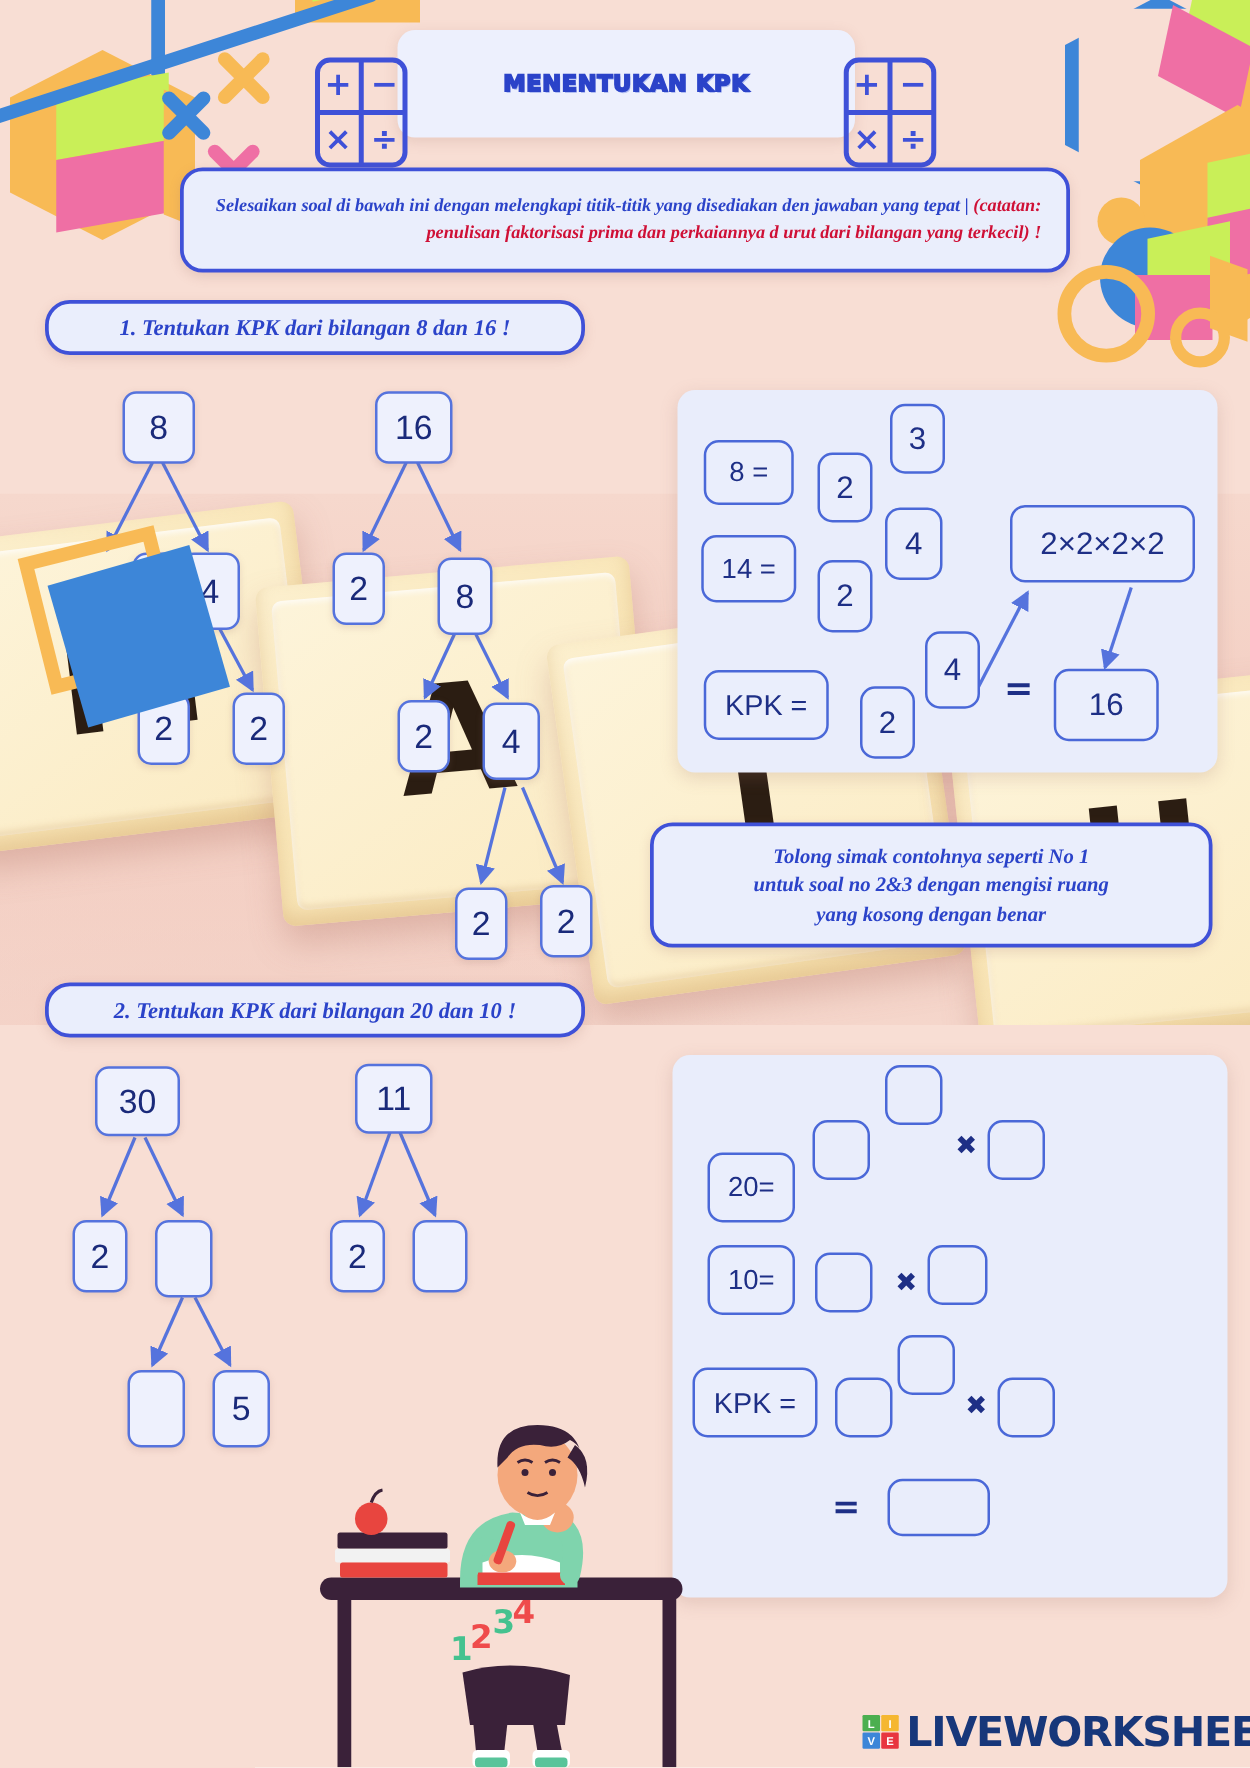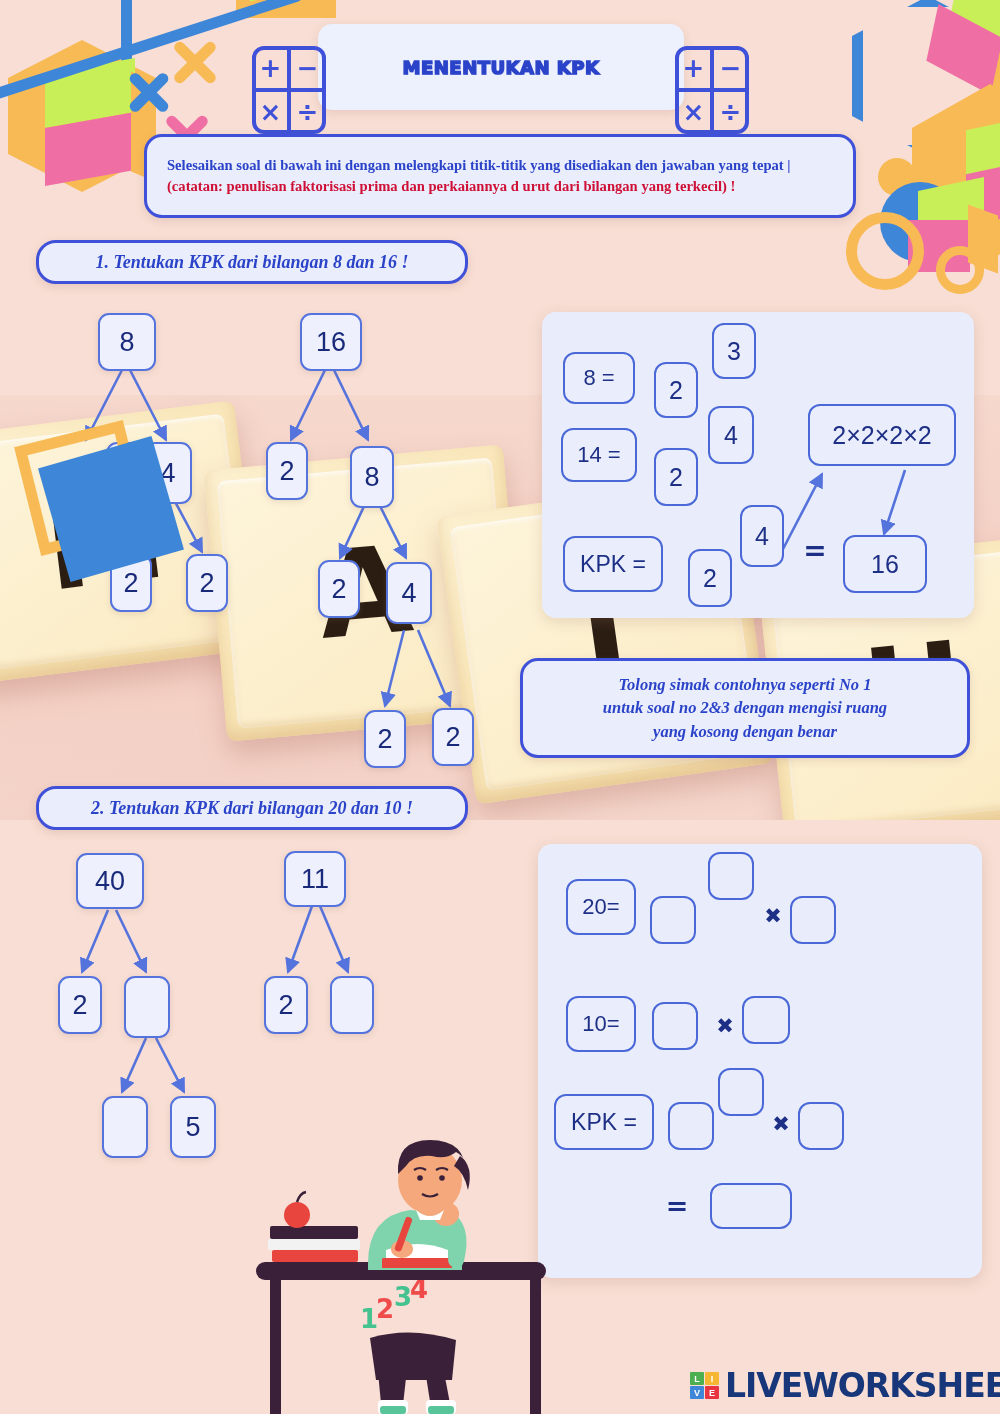--- a/index.html
+++ b/index.html
@@ -106,22 +106,22 @@
   
   #instruction {
     left:144px; top:134px; width:712px; height:84px;
     border-radius:18px; border-width:3px;
     display:flex; align-items:center; justify-content:center;
     padding:4px 20px;
     box-shadow:0 3px 9px rgba(160,110,100,0.2);
   }
   #instruction .txt {
     font-family:"Liberation Serif", serif;
-    font-weight:700;
-    font-size:14.6px; line-height:1.42; text-align:left;
+    font-style:italic; font-weight:700;
+    font-size:14.6px; line-height:1.42; text-align:right;
     color:#2b43c9;
   }
   #instruction .red { color:#cf1036; }
 
   
   .qpill {
     border-radius:20px; border-width:3px;
     display:flex; align-items:center; justify-content:center;
     box-shadow:0 3px 9px rgba(160,110,100,0.2);
   }
@@ -408,33 +408,33 @@
     <g stroke="#5573dd" stroke-width="2.6" fill="none" marker-end="url(#ah)">
       <line x1="108" y1="910" x2="82" y2="972"></line>
       <line x1="116" y1="910" x2="146" y2="972"></line>
       <line x1="146" y1="1038" x2="122" y2="1092"></line>
       <line x1="156" y1="1038" x2="184" y2="1092"></line>
       <line x1="312" y1="906" x2="288" y2="972"></line>
       <line x1="320" y1="906" x2="348" y2="972"></line>
     </g>
   </svg>
 
-  <div class="nb" style="left:76px; top:853px; width:68px; height:56px;">40</div>
+  <div class="nb" style="left:76px; top:853px; width:68px; height:56px;">30</div>
   <div class="nb" style="left:58px;  top:976px; width:44px; height:58px;">2</div>
   <div class="nb empty" style="left:124px; top:976px; width:46px; height:62px;"></div>
   <div class="nb empty" style="left:102px; top:1096px; width:46px; height:62px;"></div>
   <div class="nb" style="left:170px; top:1096px; width:46px; height:62px;">5</div>
 
   <div class="nb" style="left:284px; top:851px; width:62px; height:56px;">11</div>
   <div class="nb" style="left:264px; top:976px; width:44px; height:58px;">2</div>
   <div class="nb empty" style="left:330px; top:976px; width:44px; height:58px;"></div>
 
   <div class="panel" id="panel2"></div>
 
-  <div class="ab" style="left:566px; top:879px; width:70px; height:56px; font-size:22px;">20=</div>
+  <div class="ab" style="left:566px; top:922px; width:70px; height:56px; font-size:22px;">20=</div>
   <div class="ab blank" style="left:650px; top:896px; width:46px; height:48px;"></div>
   <div class="ab blank" style="left:708px; top:852px; width:46px; height:48px;"></div>
   <div class="op" style="left:760px; top:902px; width:26px; height:28px; font-size:21px;">✖</div>
   <div class="ab blank" style="left:790px; top:896px; width:46px; height:48px;"></div>
 
   <div class="ab" style="left:566px; top:996px; width:70px; height:56px; font-size:22px;">10=</div>
   <div class="ab blank" style="left:652px; top:1002px; width:46px; height:48px;"></div>
   <div class="op" style="left:712px; top:1012px; width:26px; height:28px; font-size:21px;">✖</div>
   <div class="ab blank" style="left:742px; top:996px; width:48px; height:48px;"></div>
 

